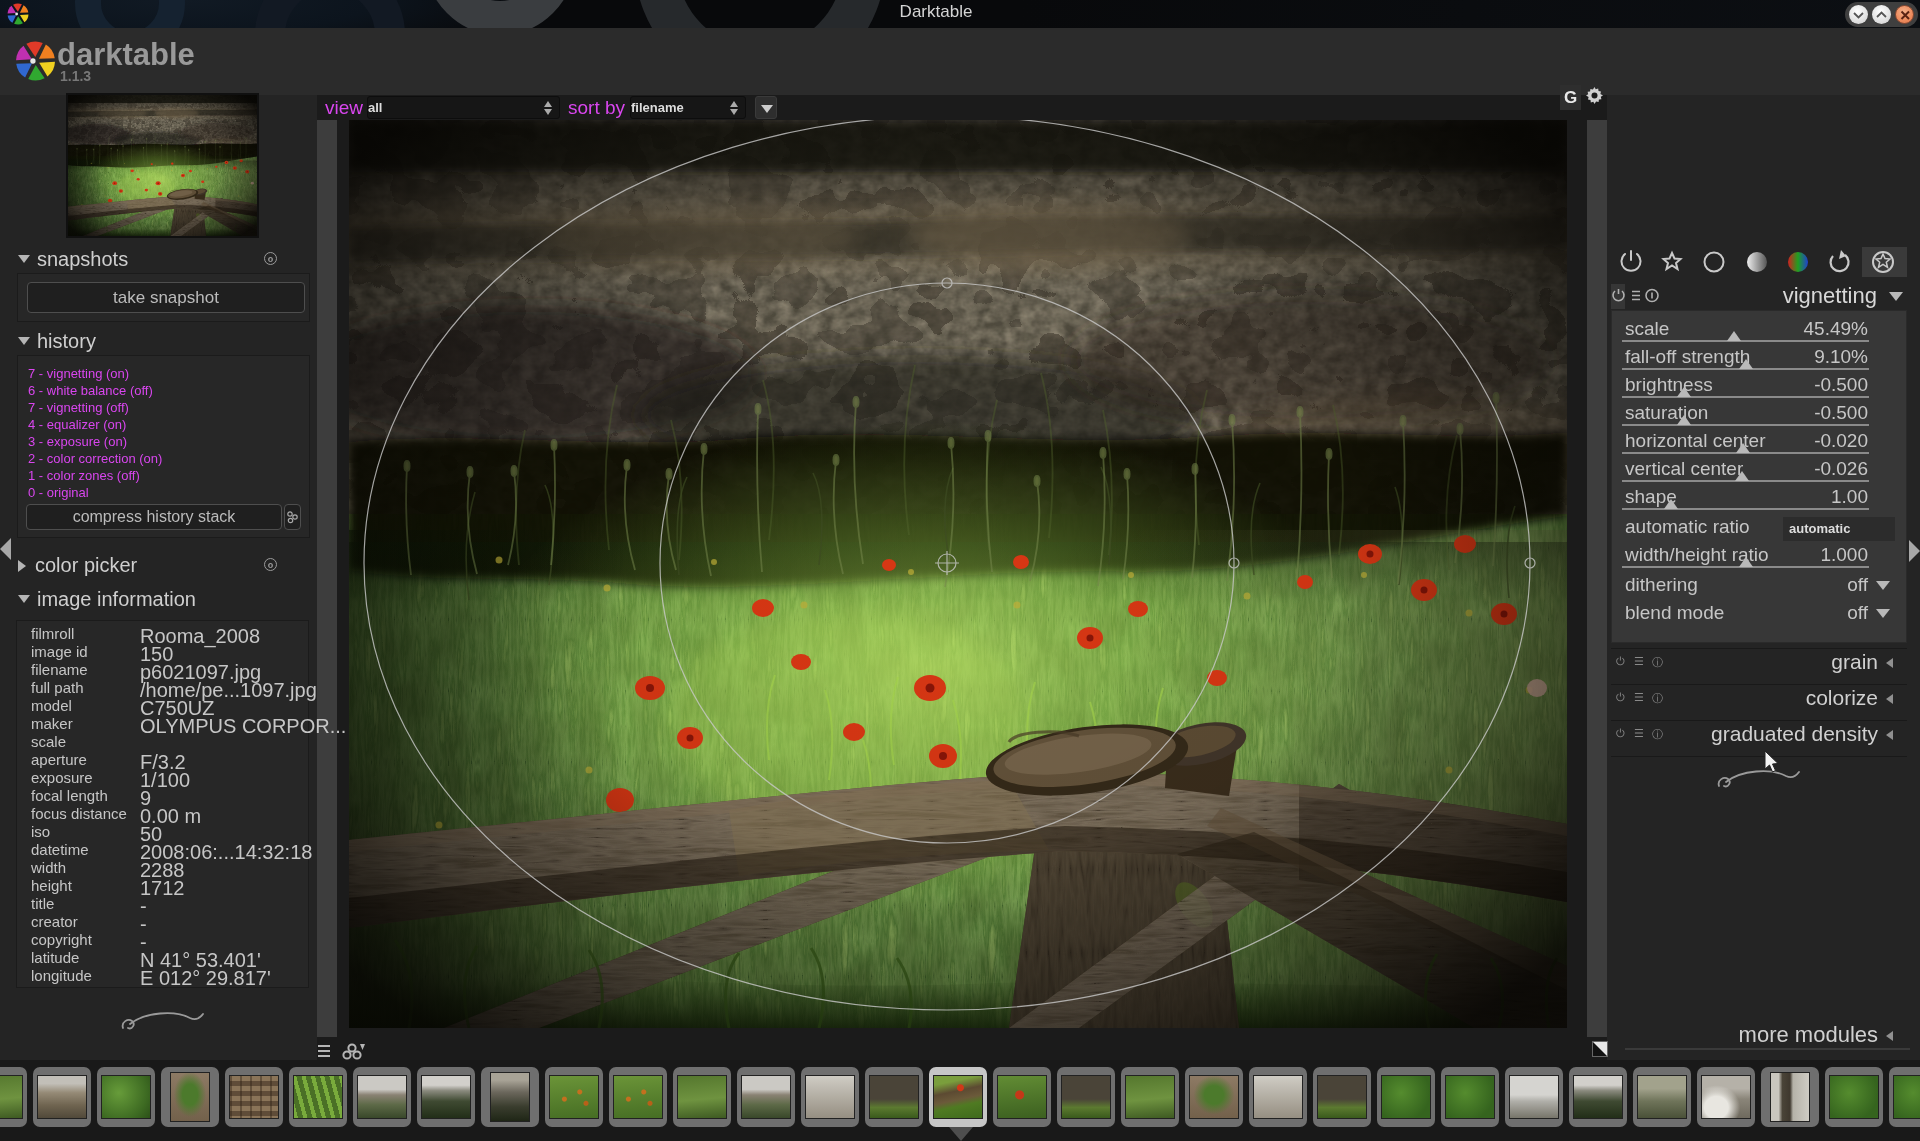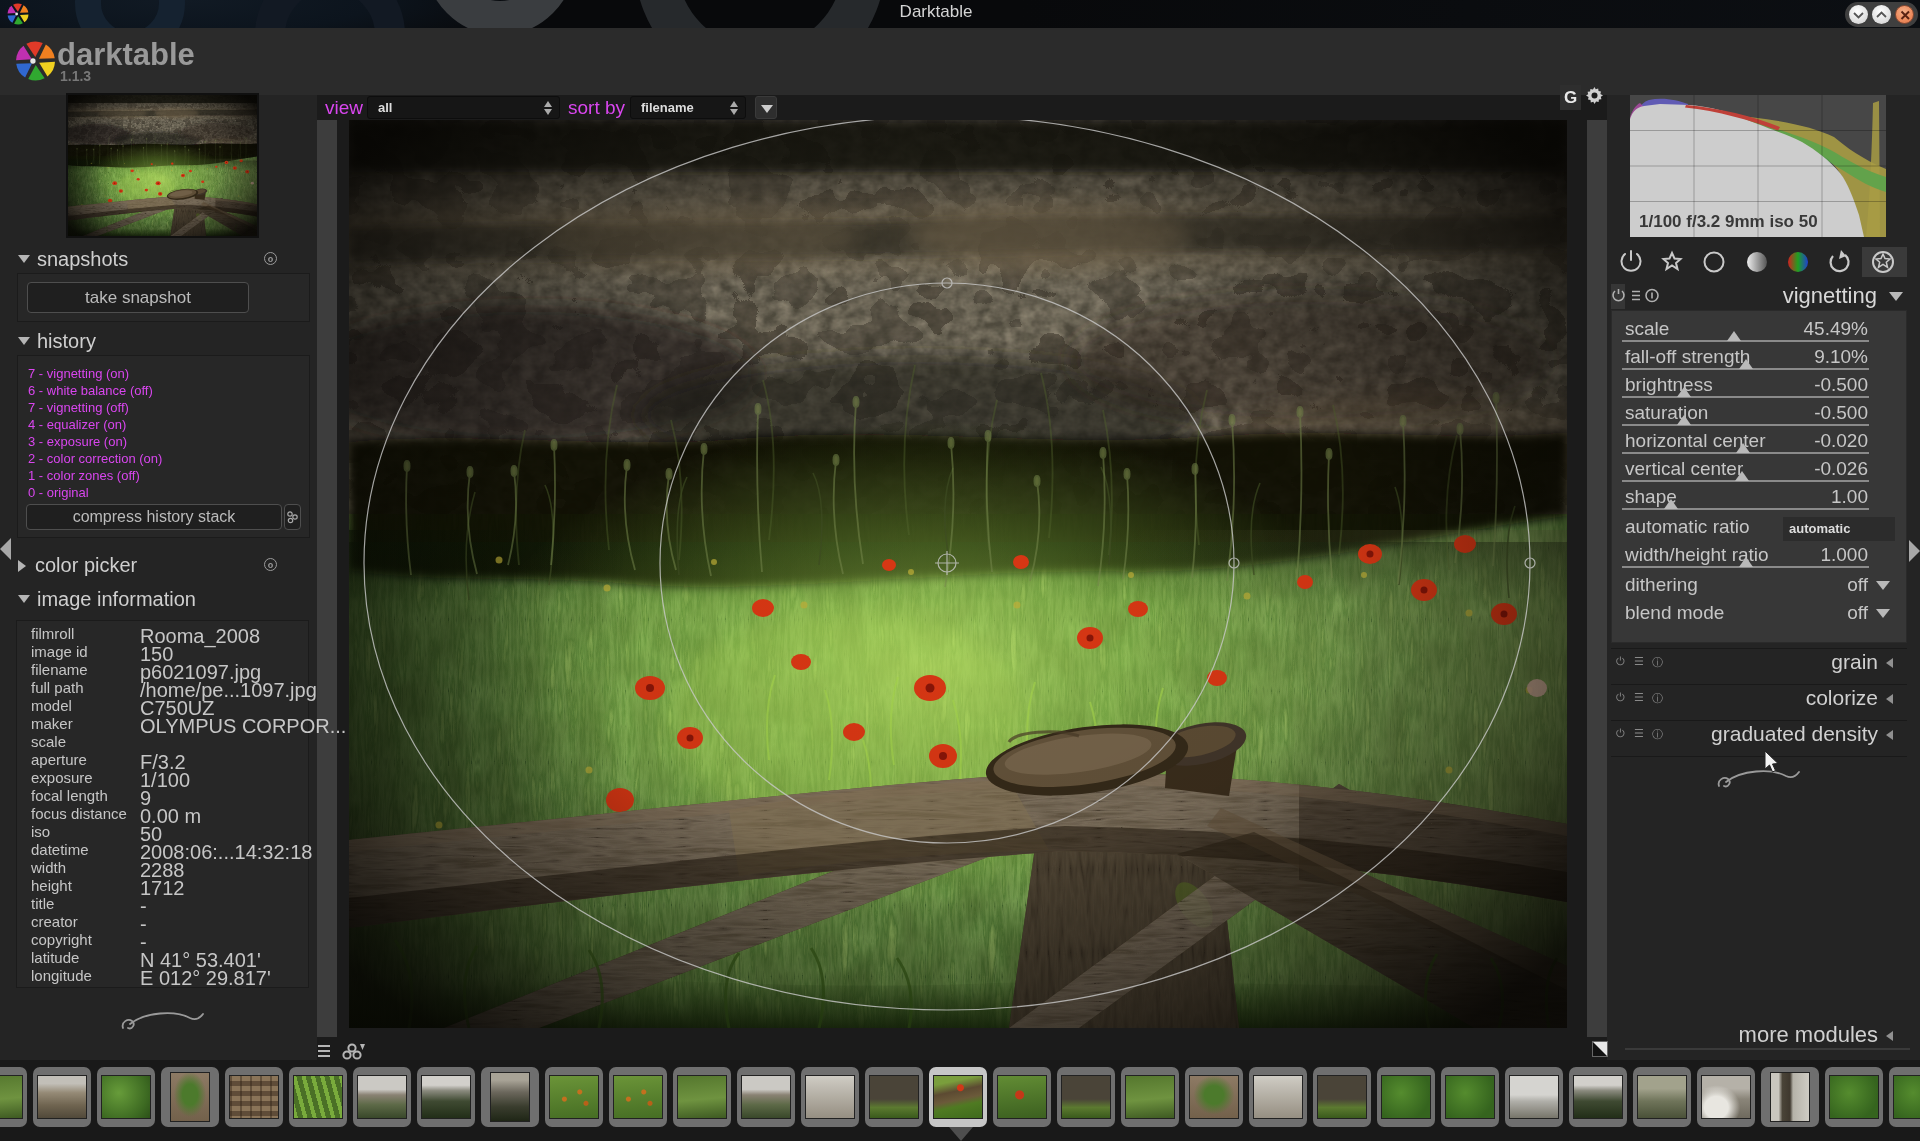--- a/index.html
+++ b/index.html
@@ -39,21 +39,21 @@
 .pbox{position:absolute;background:#272727;border:1px solid #1b1b1b}
 .dtbtn{position:absolute;background:#1f1f1f;border:1px solid #4e4e4e;border-radius:4px;color:#bbb;font-size:17px;text-align:center}
 
 .hitem{position:absolute;left:28px;font-size:13px;font-weight:normal;color:#d946ef;white-space:nowrap}
 
 .ilab{position:absolute;left:31px;font-size:15px;color:#c6c6c6;white-space:nowrap}
 .ival{position:absolute;left:140px;font-size:20px;color:#c6c6c6;white-space:nowrap}
 
 #ctoolbar{left:317px;top:95px;width:1290px;height:25px;background:#1b1b1b}
 .ddlab{position:absolute;top:2px;font-size:19px;color:#d946ef}
-.dd{position:absolute;top:0px;height:23px;background:#161616;border:1px solid #0d0d0d;border-radius:3px;color:#ddd;font-size:13px;font-weight:bold;line-height:22px;padding-left:10px}
+.dd{position:absolute;top:0px;height:23px;background:#161616;border:1px solid #0d0d0d;border-radius:3px;color:#ddd;font-size:13px;font-weight:bold;line-height:22px;}
 .spin{position:absolute;right:6px;top:4px;width:9px;height:14px}
 .spin:before{content:"";position:absolute;left:0;top:0;border-left:4.5px solid transparent;border-right:4.5px solid transparent;border-bottom:6px solid #aaa}
 .spin:after{content:"";position:absolute;left:0;bottom:0;border-left:4.5px solid transparent;border-right:4.5px solid transparent;border-top:6px solid #aaa}
 #gbtn{left:1560px;top:85px;width:21px;height:25px;background:#2e2e2e;color:#e8e8e8;font-size:17px;font-weight:bold;text-align:center;line-height:25px}
 
 #photo{left:349px;top:120px;width:1218px;height:908px;background:#232018}
 
 #histo{left:1630px;top:95px;width:256px;height:142px;background:#474747}
 #vghead{position:absolute;right:17px;top:283px;font-size:22px;color:#d8d8d8}
 #modbox{left:1611px;top:310px;width:296px;height:333px;background:#373737;border:1px solid #2a2a2a}
@@ -464,21 +464,21 @@
 <circle cx="598" cy="443" r="9"></circle>
           <path d="M586,443 h24 M598,431 v24"></path>
 </g>
 </svg></div>
 <div class="abs" id="thumb"><svg width="189" height="141" viewBox="0 0 1218 908" preserveAspectRatio="none">
         <use href="#photoG"></use>
       </svg></div>
 <div class="abs shead" style="left:18px;top:248px"><span class="tri-d"></span>snapshots</div>
 <div class="abs pico" style="left:264px;top:252px">o</div>
 <div class="abs pbox" style="left:17px;top:273px;width:293px;height:49px"></div>
-<div class="abs dtbtn" style="left:27px;top:282px;width:222px;height:31px;line-height:29px">take snapshot</div>
+<div class="abs dtbtn" style="left:27px;top:282px;width:278px;height:31px;line-height:29px">take snapshot</div>
 <div class="abs shead" style="left:18px;top:330px"><span class="tri-d"></span>history</div>
 <div class="abs pbox" style="left:17px;top:355px;width:293px;height:183px"></div>
 <div class="hitem" style="top:366px">7 - vignetting (on)</div>
 <div class="hitem" style="top:383px">6 - white balance (off)</div>
 <div class="hitem" style="top:400px">7 - vignetting (off)</div>
 <div class="hitem" style="top:417px">4 - equalizer (on)</div>
 <div class="hitem" style="top:434px">3 - exposure (on)</div>
 <div class="hitem" style="top:451px">2 - color correction (on)</div>
 <div class="hitem" style="top:468px">1 - color zones (off)</div>
 <div class="hitem" style="top:485px">0 - original</div>
@@ -529,33 +529,20 @@
     <div class="ival" style="top:913px">-</div>
 <div class="ilab" style="top:931px">copyright</div>
     <div class="ival" style="top:931px">-</div>
 <div class="ilab" style="top:949px">latitude</div>
     <div class="ival" style="top:949px">N 41° 53.401'</div>
 <div class="ilab" style="top:967px">longitude</div>
     <div class="ival" style="top:967px">E 012° 29.817'</div>
 <div class="abs" style="left:120px;top:1008px"><svg width="86" height="26" viewBox="0 0 86 26">
         <path d="M3,20 C1,14 8,10 12,13 C16,16 12,22 8,20 M10,16 C25,4 55,2 70,10 C76,13 80,10 83,6" stroke="#9a9a9a" stroke-width="1.8" fill="none" stroke-linecap="round"></path>
       </svg></div>
-<div class="abs" id="histo"><svg width="256" height="142" viewBox="0 0 256 142">
-<path d="M95,20 C140,34 175,48 198,64 C212,76 221,97 227,117 L232,142 L256,142 L256,74 C232,64 216,52 204,42 C180,30 140,23 95,20 Z" fill="#a89c44" fill-opacity="0.9"></path>
-<path d="M243,8 L249,6 L250,142 L236,142 C240,100 242,52 243,8 Z" fill="#a89c44" fill-opacity="0.85"></path>
-<path d="M112,23 C152,35 186,46 206,58 C222,68 238,76 250,80 L256,82 L256,97 C242,93 228,85 214,76 C190,61 152,38 112,27 Z" fill="#57a54c" fill-opacity="0.85"></path>
-<path d="M3,42 C4,20 9,8 19,5 C33,2 47,5 58,9 L57,13 C41,10 25,12 15,21 C8,29 5,34 4,48 Z" fill="#655fc8" fill-opacity="0.85"></path>
-<path d="M0,52 L0,22 C3,14 6,10 10,8 L13,11 C7,20 3,36 2,54 Z" fill="#b04aa8" fill-opacity="0.8"></path>
-<path d="M0,142 L0,24 C3,15 8,12 14,11 L30,9 L60,10 C90,13 102,19 115,24 C145,36 158,40 172,47 C186,55 200,66 210,78 C218,88 224,105 229,120 L234,142 Z" fill="#cdcdcd"></path>
-<path d="M56,10 C90,13 122,21 150,32 L148,35.5 C120,25 88,16 55,12.5 Z" fill="#bf4038"></path>
-<g stroke="rgba(0,0,0,0.25)" stroke-width="1">
-          <path d="M64,0 V142 M128,0 V142 M192,0 V142 M0,35.5 H256 M0,71 H256 M0,106.5 H256"></path>
-        </g>
-<text x="9" y="132" font-size="17" font-weight="bold" fill="#393939" font-family="Liberation Sans,sans-serif">1/100 f/3.2 9mm iso 50</text>
-</svg></div>
 <div class="abs" style="left:1862px;top:247px;width:45px;height:30px;background:#3a3a3a"></div>
 <div class="abs" style="left:1617px;top:248px"><svg width="290" height="28" viewBox="0 0 290 28">
 <g stroke="#c9c9c9" stroke-width="2" fill="none" stroke-linecap="round">
 <path d="M8,6 A9.5,9.5 0 1 0 20,6"></path>
           <path d="M14,3 V12"></path>
 <path d="M55,5 l2.5,5.5 6,0.5 -4.5,4 1.5,6 -5.5,-3.5 -5.5,3.5 1.5,-6 -4.5,-4 6,-0.5 Z"></path>
 <circle cx="97" cy="14" r="9.5"></circle>
 </g>
 <circle cx="140" cy="14" r="10" fill="url(#halfg)"></circle>
 <circle cx="181" cy="14" r="10" fill="url(#rgbg)"></circle>

